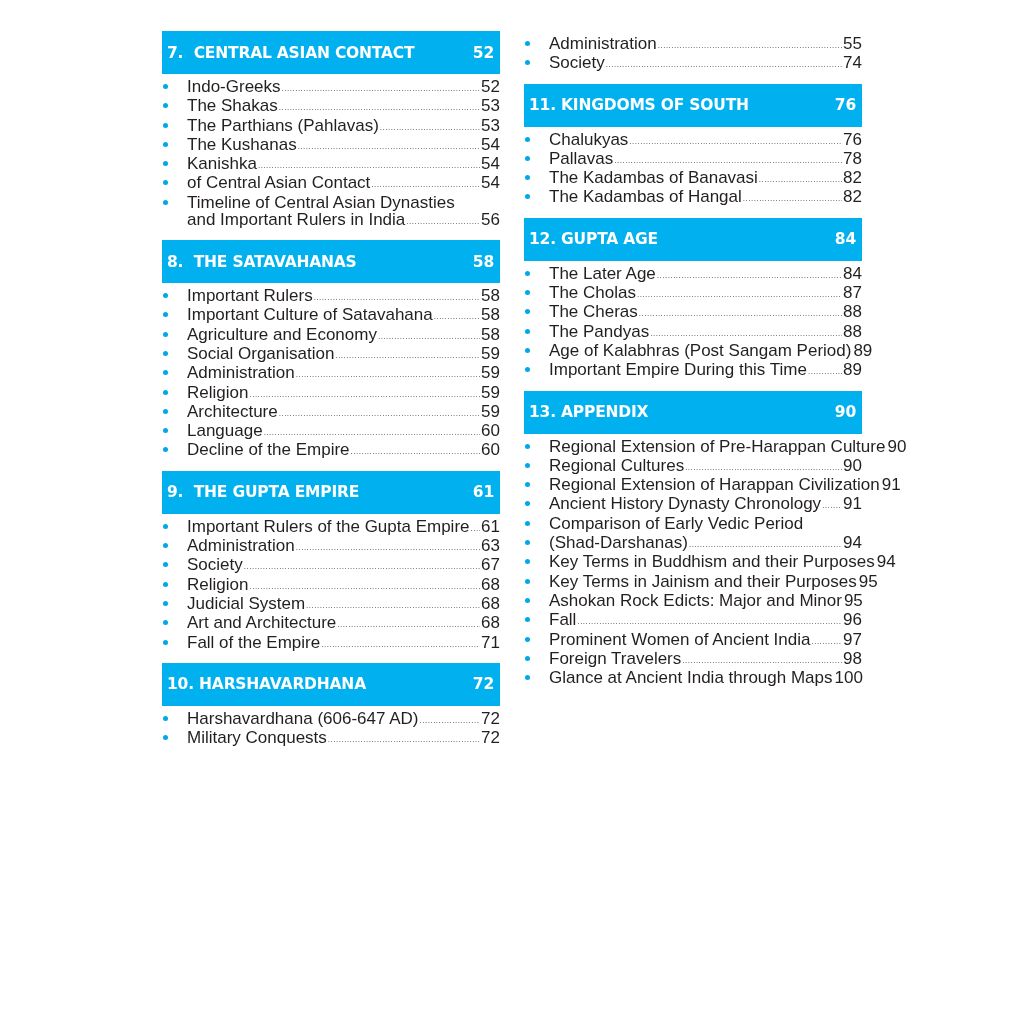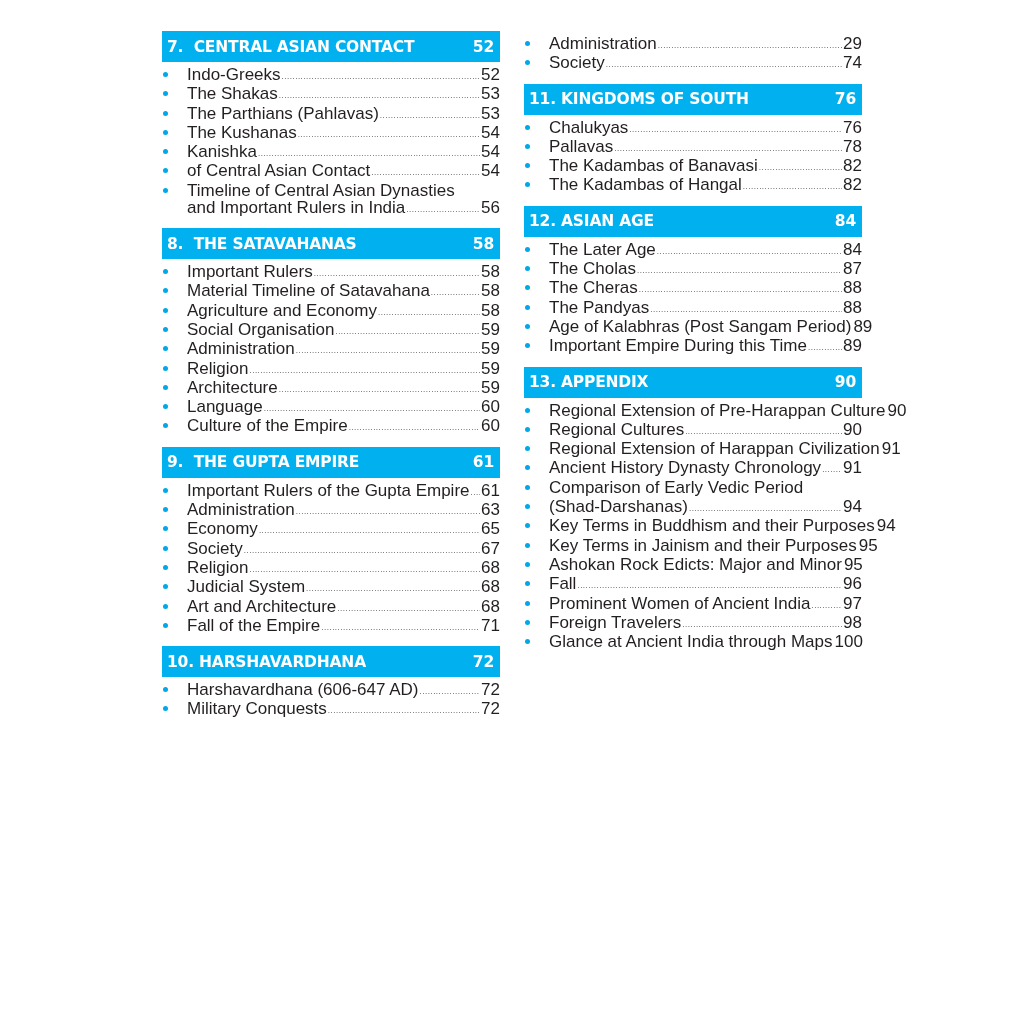--- a/index.html
+++ b/index.html
@@ -1,21 +1,21 @@
 <!DOCTYPE html>
 <html><head>
 <meta charset="utf-8">
 <style>
   html, body { margin:0; padding:0; background:#ffffff; }
   body { width:1024px; height:1024px; position:relative; overflow:hidden; }
   .col { position:absolute; top:31px; width:338px; }
   .col.left { left:162px; }
   .col.right { left:524px; }
   .hdr {
-    background:#00b0ef; color:#fff; height:31px;
+    background:#00b0ef; color:#fff; height:43px;
     display:flex; align-items:center; justify-content:space-between;
     padding:0 6px 0 5px; box-sizing:border-box;
     font-family:"DejaVu Sans", sans-serif; font-weight:bold; font-size:15.5px;
     letter-spacing:-0.2px;
   }
   .hdr .num { margin-right:0; }
   .items { list-style:none; margin:0; padding:4px 0 0 0; }
   .gap { height:10px; }
   .item {
     position:relative; font-family:Liberation Sans, sans-serif; font-size:17px;
@@ -115,21 +115,21 @@
         <span class="bullet"></span>
         <div class="line">
           <span class="txt">Important Rulers</span>
           <span class="dots"></span>
           <span class="pg">58</span>
         </div>
       </li>
     <li class="item">
         <span class="bullet"></span>
         <div class="line">
-          <span class="txt">Material Timeline of Satavahana</span>
+          <span class="txt">Important Culture of Satavahana</span>
           <span class="dots"></span>
           <span class="pg">58</span>
         </div>
       </li>
     <li class="item">
         <span class="bullet"></span>
         <div class="line">
           <span class="txt">Agriculture and Economy</span>
           <span class="dots"></span>
           <span class="pg">58</span>
@@ -171,21 +171,21 @@
         <span class="bullet"></span>
         <div class="line">
           <span class="txt">Language</span>
           <span class="dots"></span>
           <span class="pg">60</span>
         </div>
       </li>
     <li class="item">
         <span class="bullet"></span>
         <div class="line">
-          <span class="txt">Culture of the Empire</span>
+          <span class="txt">Decline of the Empire</span>
           <span class="dots"></span>
           <span class="pg">60</span>
         </div>
       </li>
   </ul>
   <div class="gap"></div>
 
   <div class="hdr">
     <span><span>9.</span>&nbsp; <span>THE GUPTA EMPIRE</span></span>
     <span class="num">61</span>
@@ -203,28 +203,20 @@
         <span class="bullet"></span>
         <div class="line">
           <span class="txt">Administration</span>
           <span class="dots"></span>
           <span class="pg">63</span>
         </div>
       </li>
     <li class="item">
         <span class="bullet"></span>
         <div class="line">
-          <span class="txt">Economy</span>
-          <span class="dots"></span>
-          <span class="pg">65</span>
-        </div>
-      </li>
-    <li class="item">
-        <span class="bullet"></span>
-        <div class="line">
           <span class="txt">Society</span>
           <span class="dots"></span>
           <span class="pg">67</span>
         </div>
       </li>
     <li class="item">
         <span class="bullet"></span>
         <div class="line">
           <span class="txt">Religion</span>
           <span class="dots"></span>
@@ -282,21 +274,21 @@
   </ul>
 </div>
 
 <div class="col right" style="top:35px;">
   <ul class="items" style="padding-top:0;">
     <li class="item">
         <span class="bullet"></span>
         <div class="line">
           <span class="txt">Administration</span>
           <span class="dots"></span>
-          <span class="pg">29</span>
+          <span class="pg">55</span>
         </div>
       </li>
     <li class="item">
         <span class="bullet"></span>
         <div class="line">
           <span class="txt">Society</span>
           <span class="dots"></span>
           <span class="pg">74</span>
         </div>
       </li>
@@ -337,21 +329,21 @@
         <div class="line">
           <span class="txt">The Kadambas of Hangal</span>
           <span class="dots"></span>
           <span class="pg">82</span>
         </div>
       </li>
   </ul>
   <div class="gap"></div>
 
   <div class="hdr">
-    <span><span>12.</span> <span>ASIAN AGE</span></span>
+    <span><span>12.</span> <span>GUPTA AGE</span></span>
     <span class="num">84</span>
   </div>
   <ul class="items">
     <li class="item">
         <span class="bullet"></span>
         <div class="line">
           <span class="txt">The Later Age</span>
           <span class="dots"></span>
           <span class="pg">84</span>
         </div>

